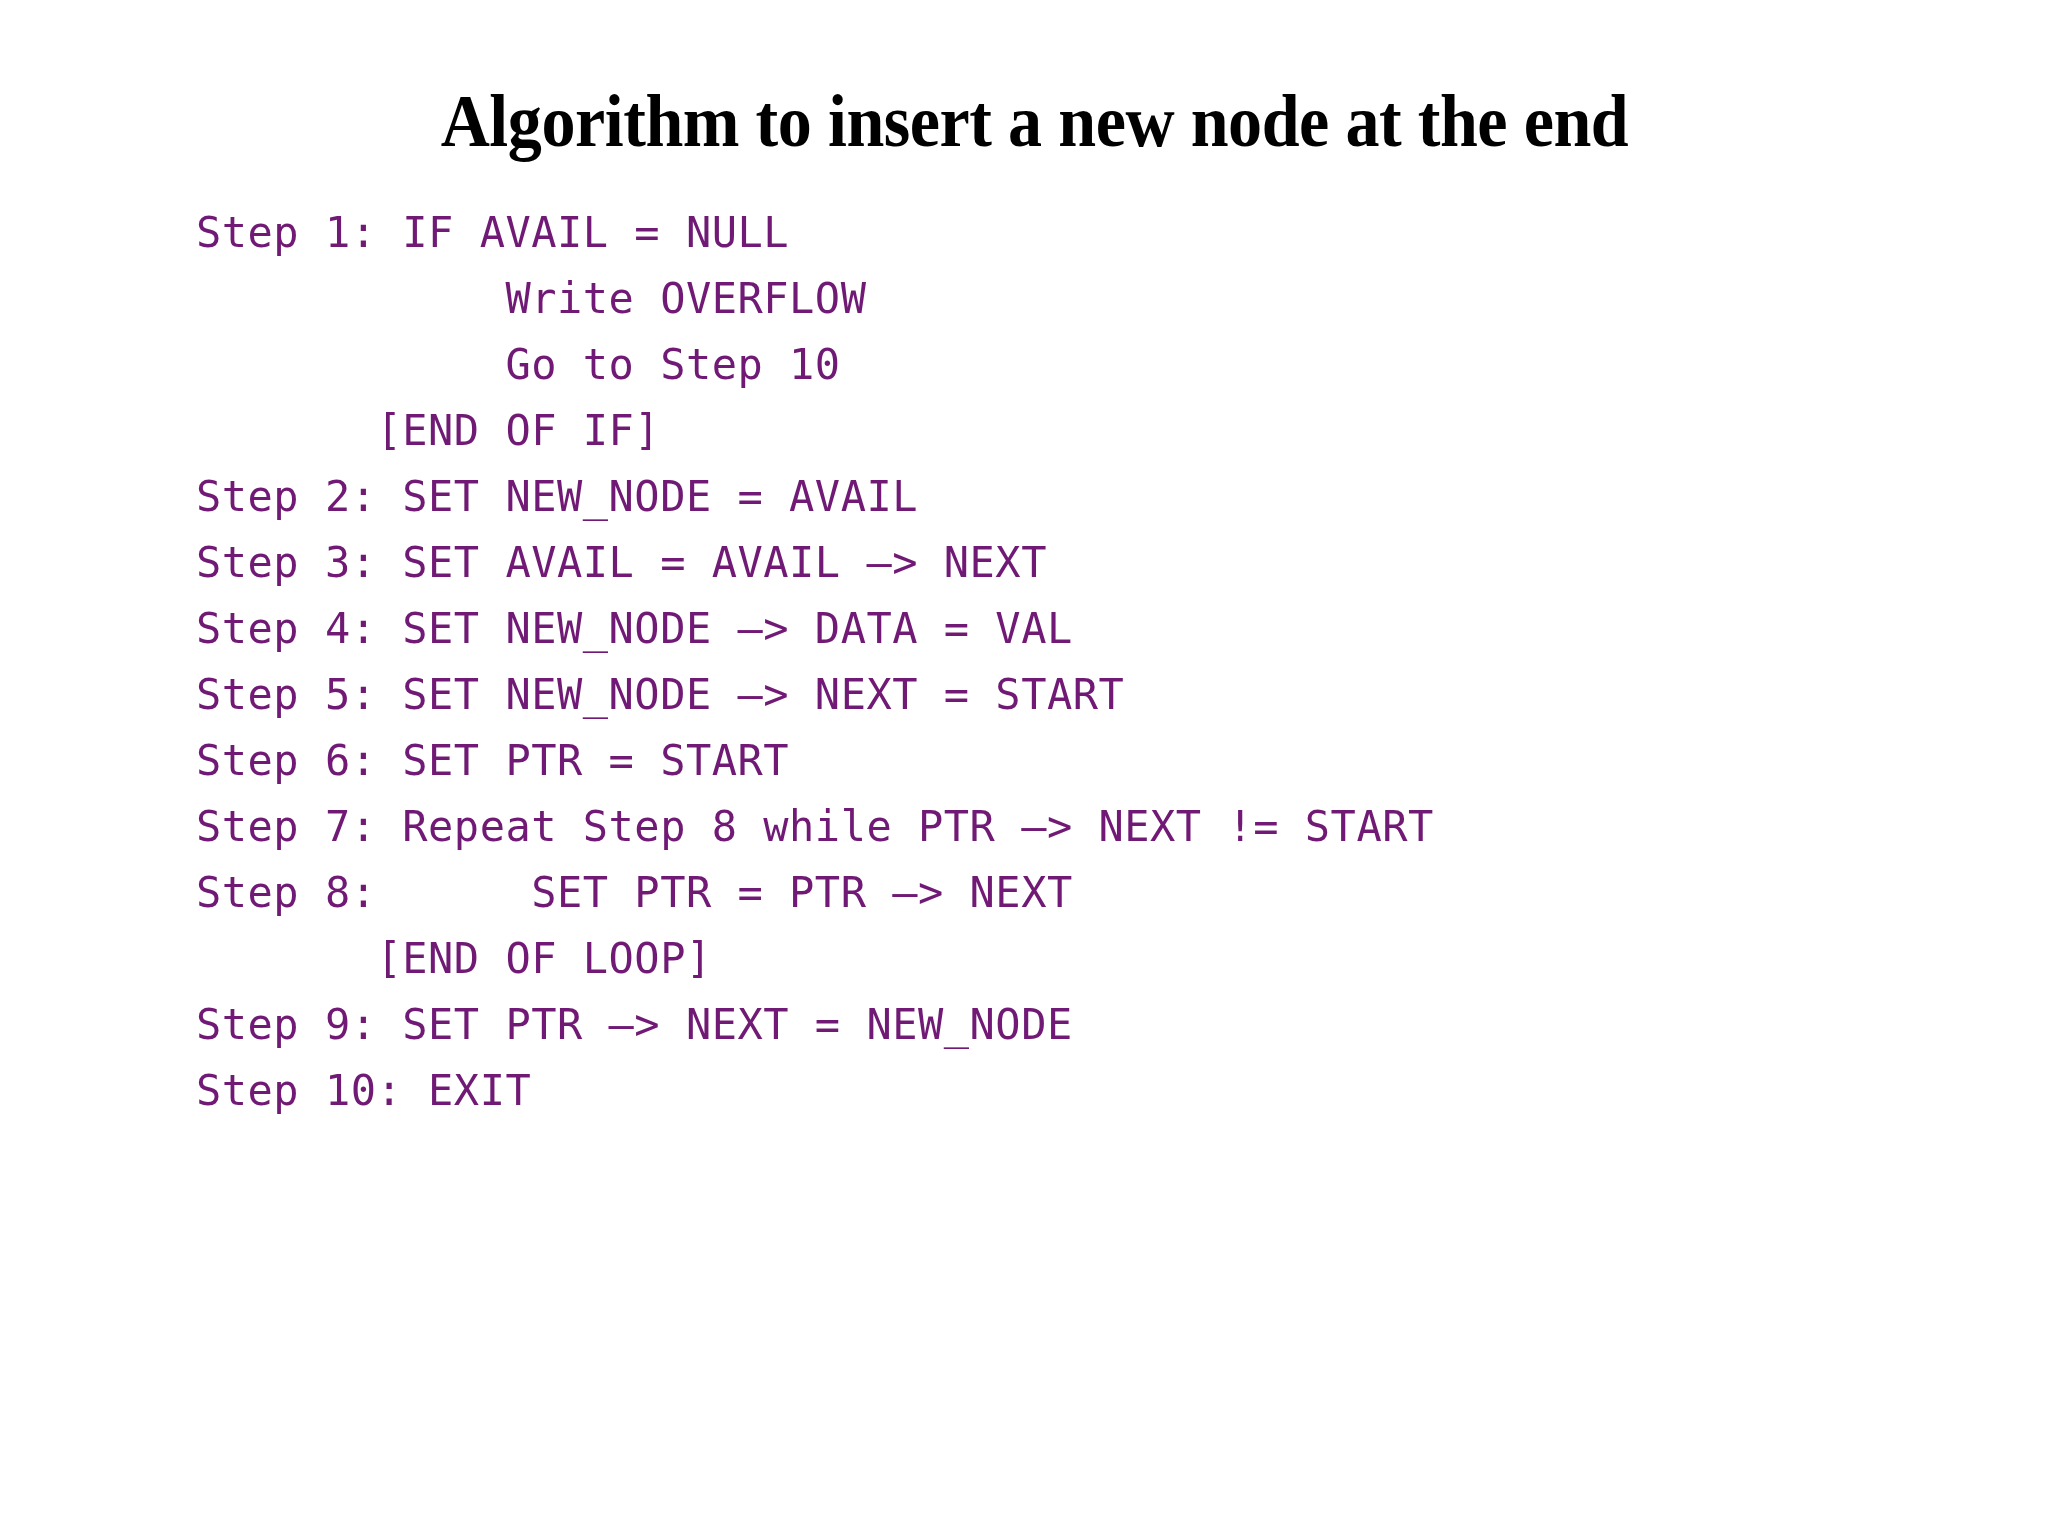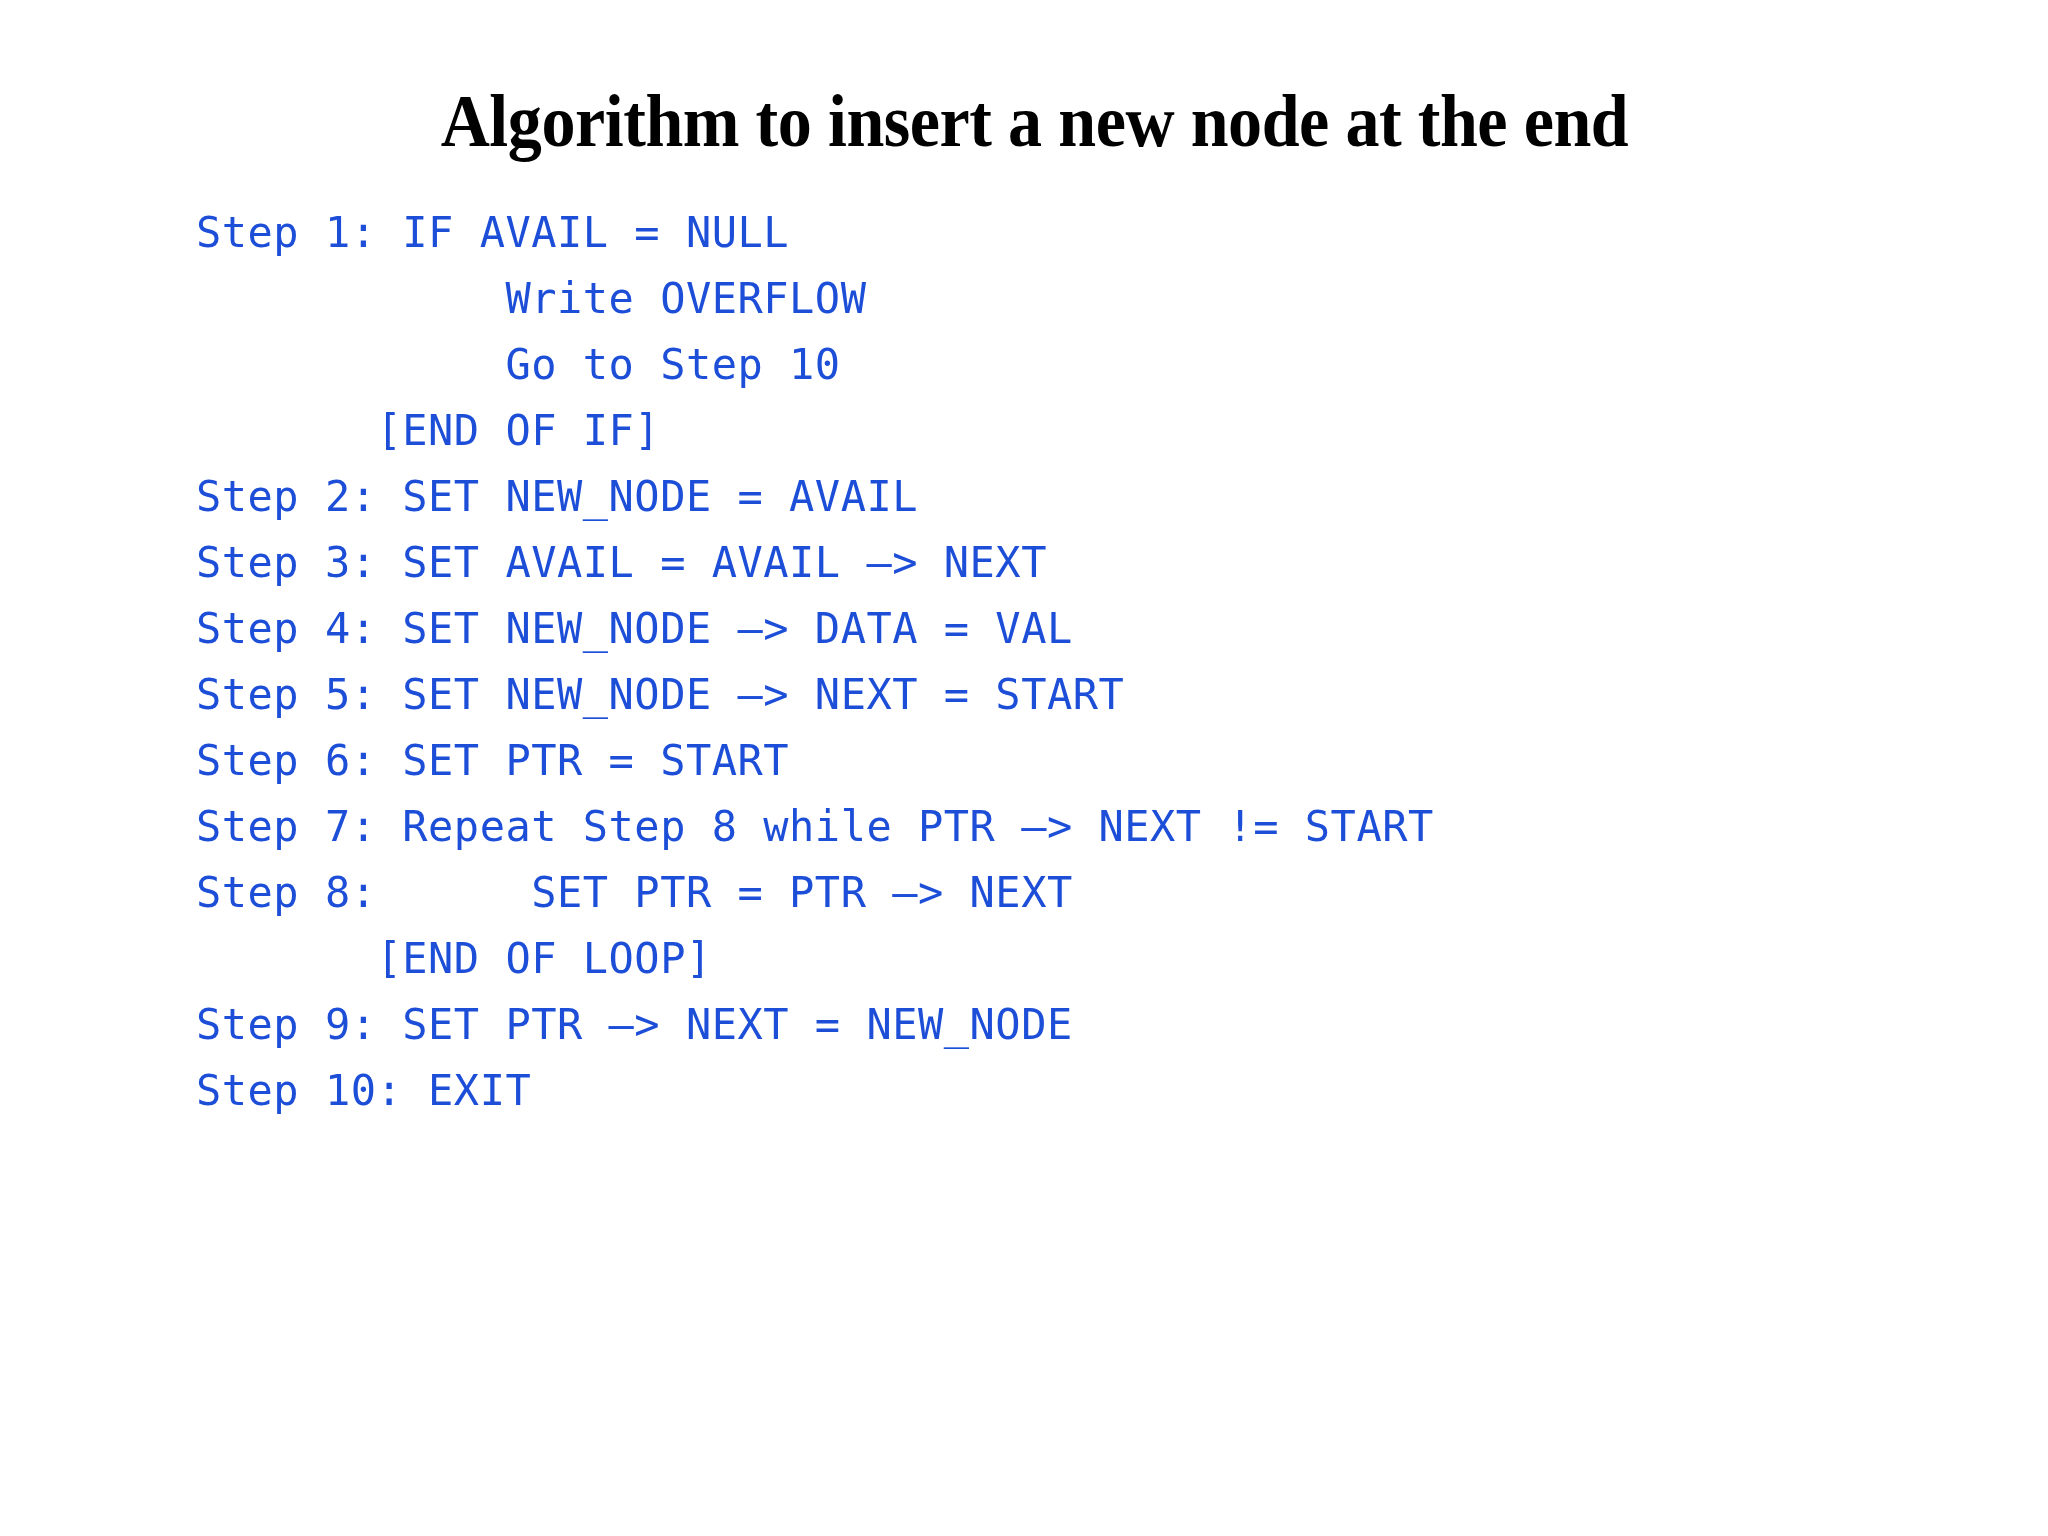--- a/index.html
+++ b/index.html
@@ -45,21 +45,21 @@
   }
 
   
   .algo-block {
     position: absolute;
     left: 196px;
     top: 170px;
     font-family: "DejaVu Sans Mono", "Liberation Mono", monospace;
     font-size: 42px;
     line-height: 66px;
-    color: #1d4ed8;
+    color: #701a75;
     white-space: pre;
     letter-spacing: 0.5px;
   }
   .algo-line {
     white-space: pre;
     height: 66px;
     display: block;
   }
 </style>
 </head>

